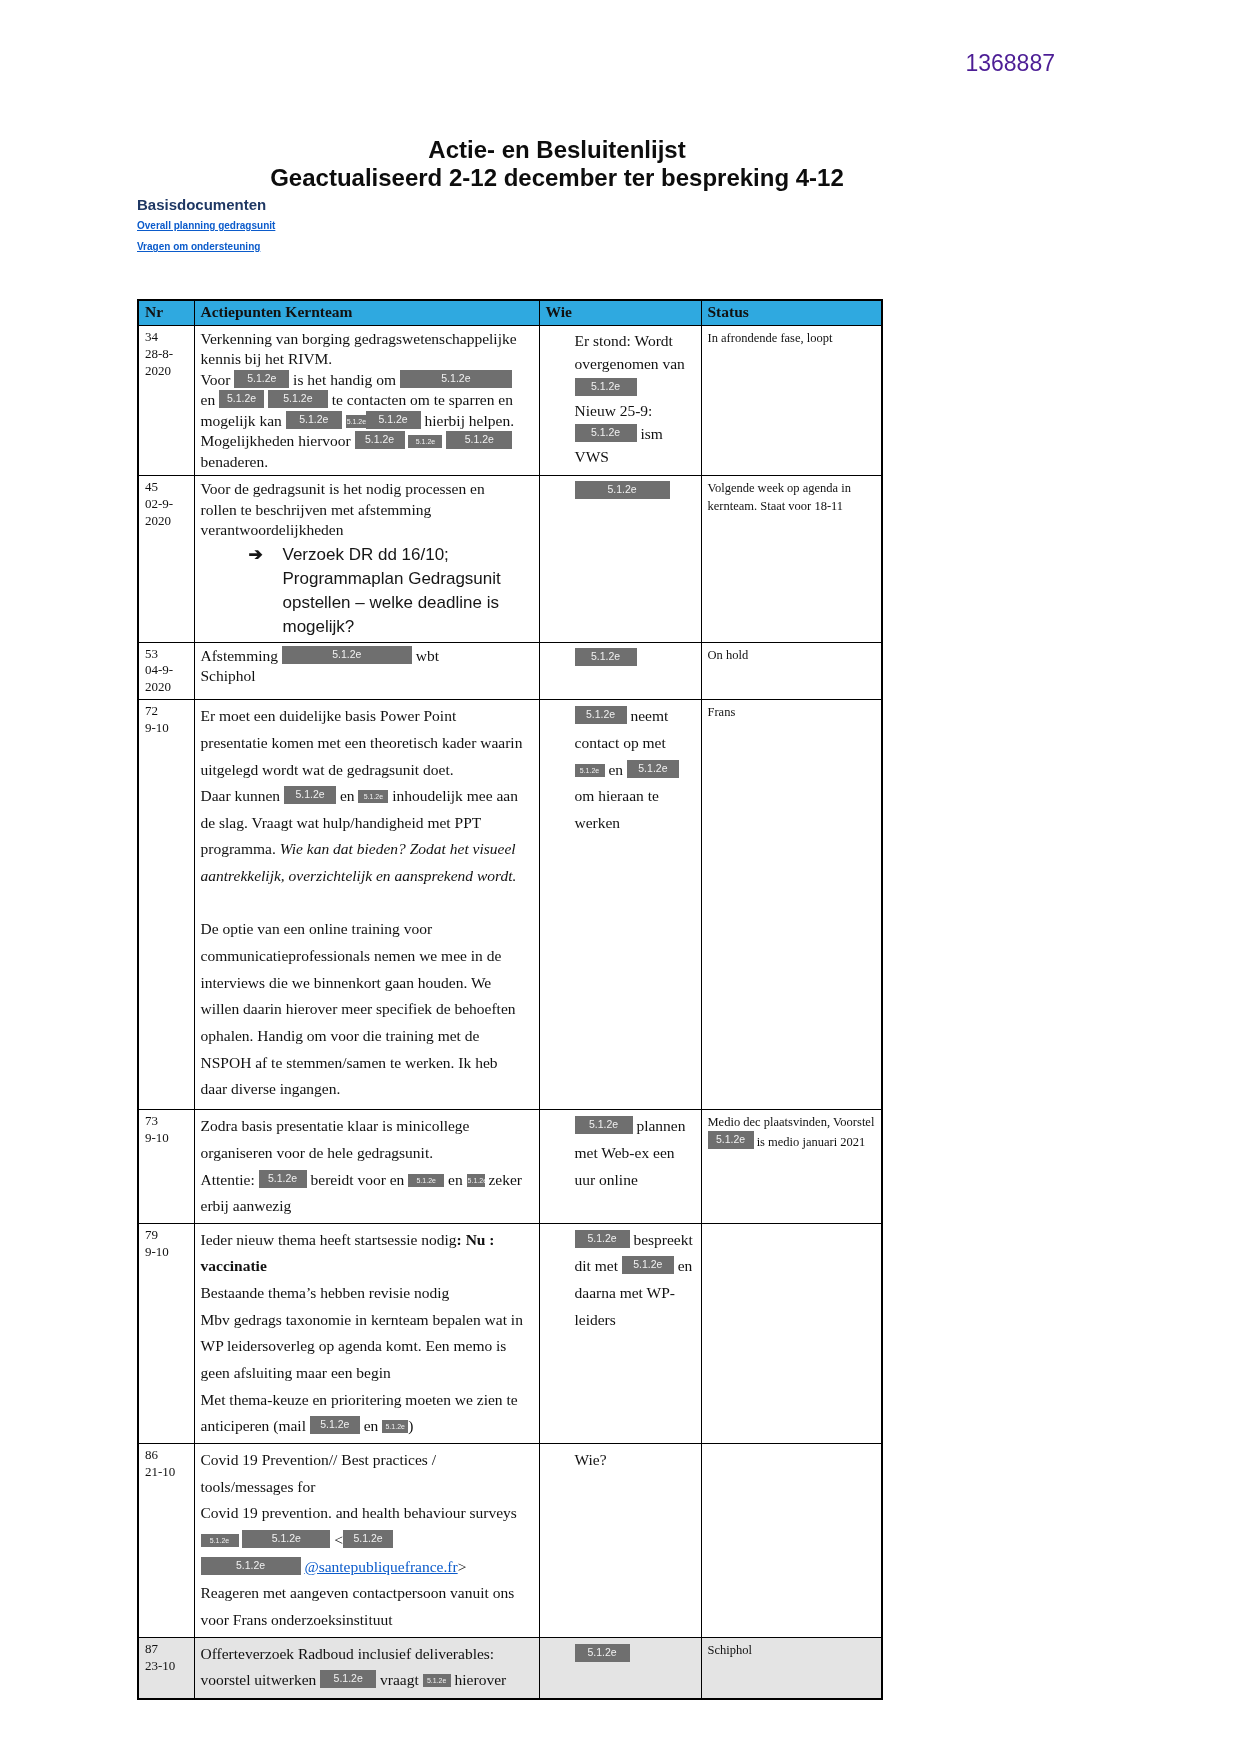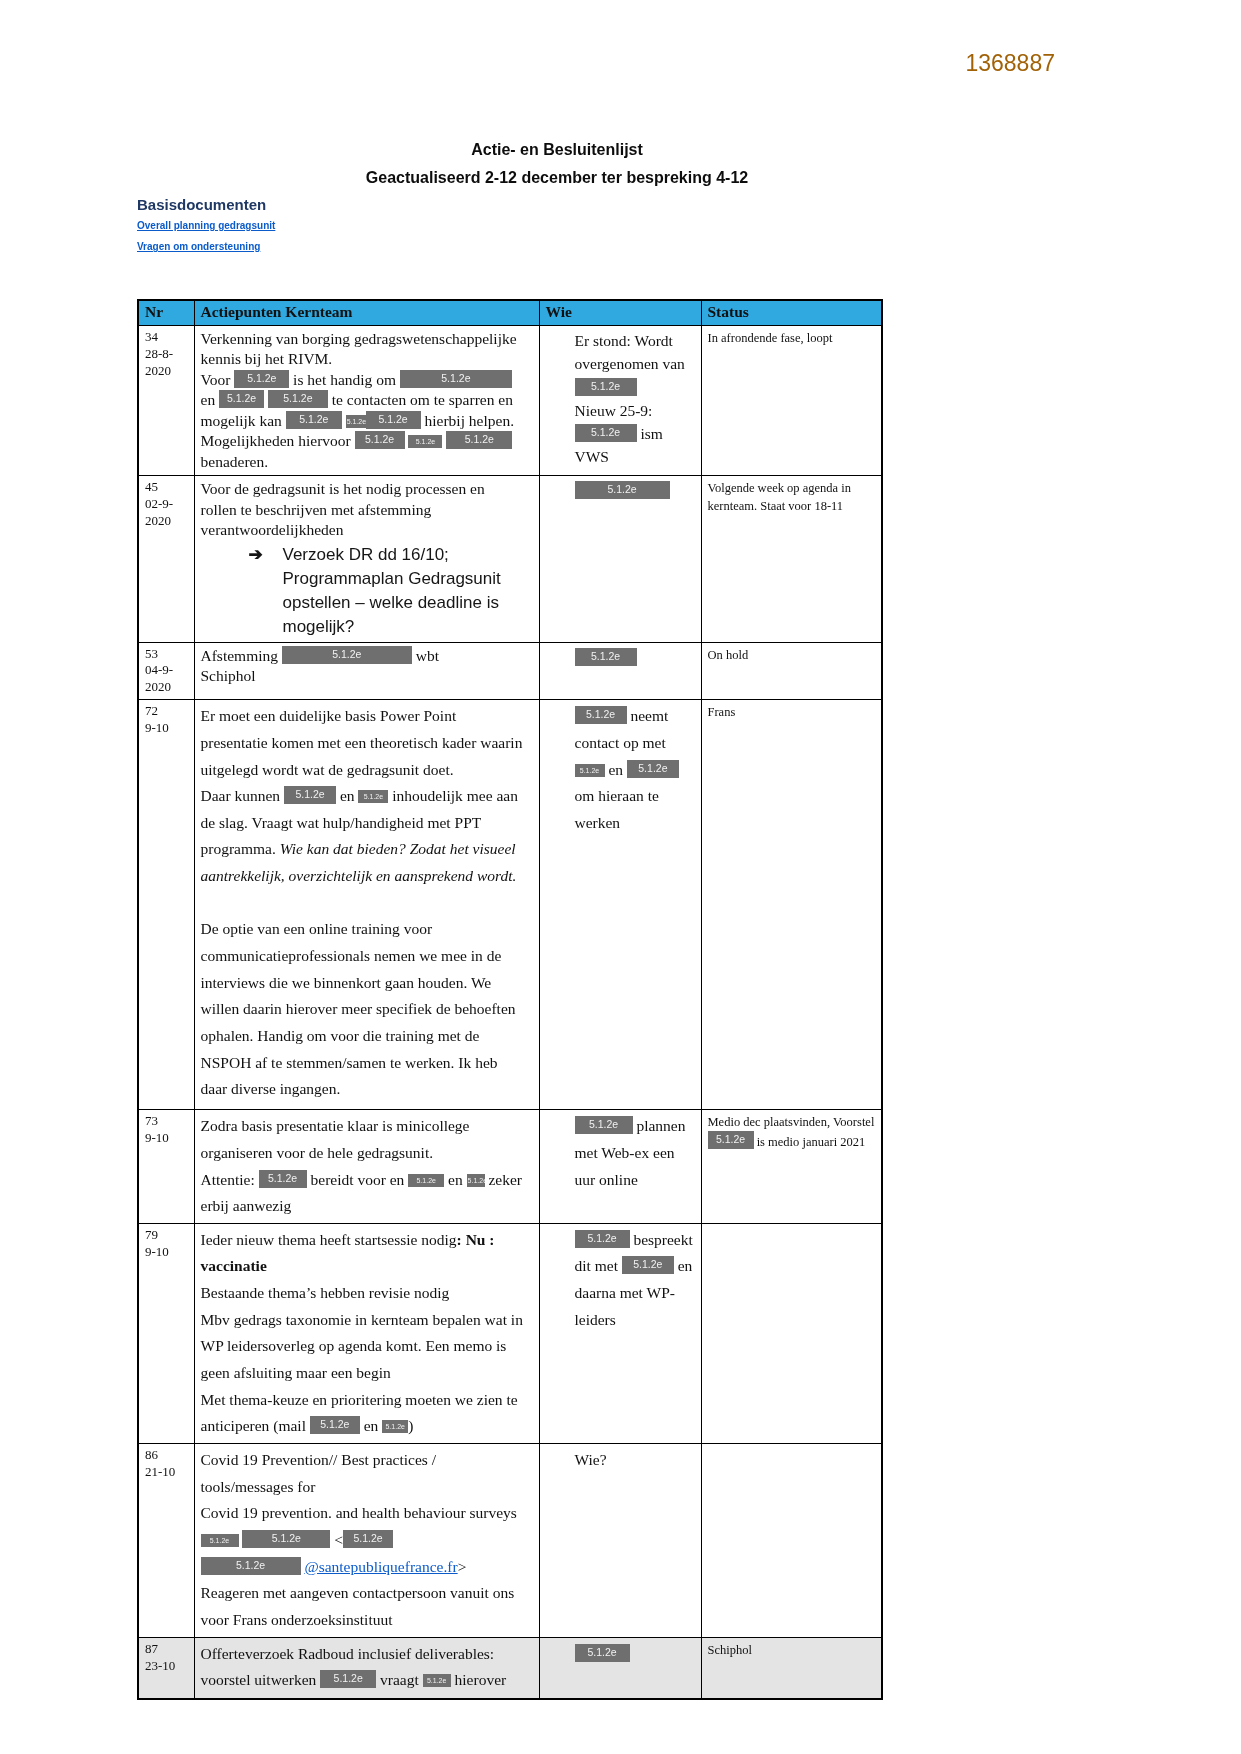--- a/index.html
+++ b/index.html
@@ -7,26 +7,26 @@
     position:relative;
     width:1241px;height:1754px;
     background:#ffffff;
     font-family:"Liberation Serif", serif;
     color:#111;
     overflow:hidden;
   }
   .doc-number{
     position:absolute;top:50px;right:186px;
     font-family:"Liberation Sans", sans-serif;
-    font-size:23px;color:#a16207;
+    font-size:23px;color:#4c1d95;
   }
   .content{padding:136px 0 0 137px;width:860px;}
   .title-wrap{width:840px;text-align:center;
     font-family:"Liberation Sans", sans-serif;
-    font-weight:bold;font-size:16px;line-height:28px;color:#0d0d0d;}
+    font-weight:bold;font-size:24px;line-height:28px;color:#0d0d0d;}
   .basis{
     margin-top:3px;
     font-family:"Liberation Sans", sans-serif;
     font-weight:bold;font-size:15px;line-height:20px;
     color:var(--heading-navy,#1F3864);
   }
   a.doc-link{
     display:block;
     font-family:"Liberation Sans", sans-serif;
     font-weight:bold;font-size:10px;line-height:21px;

